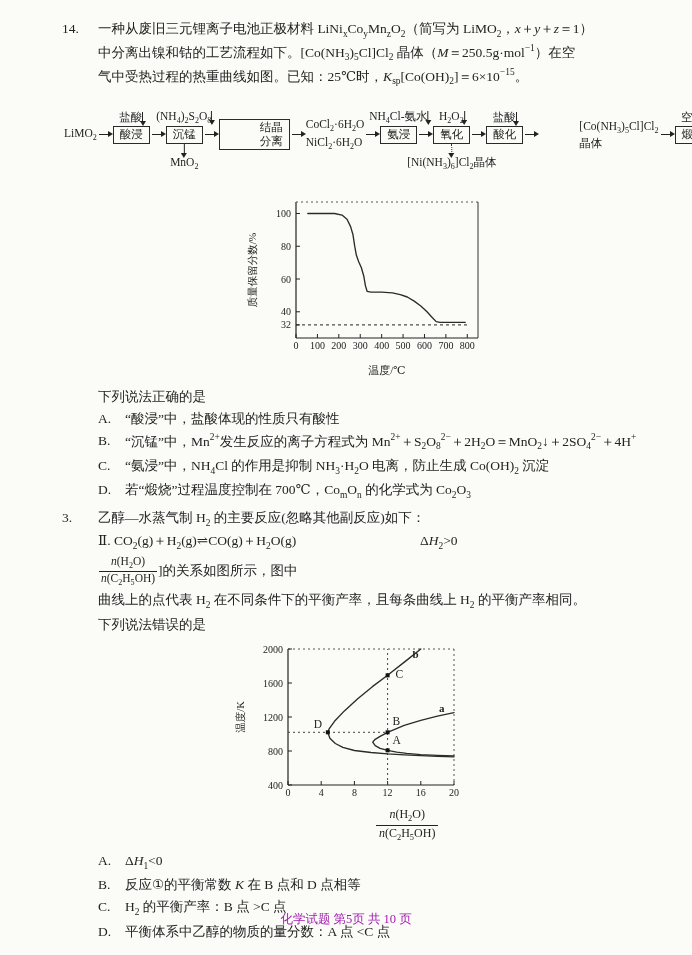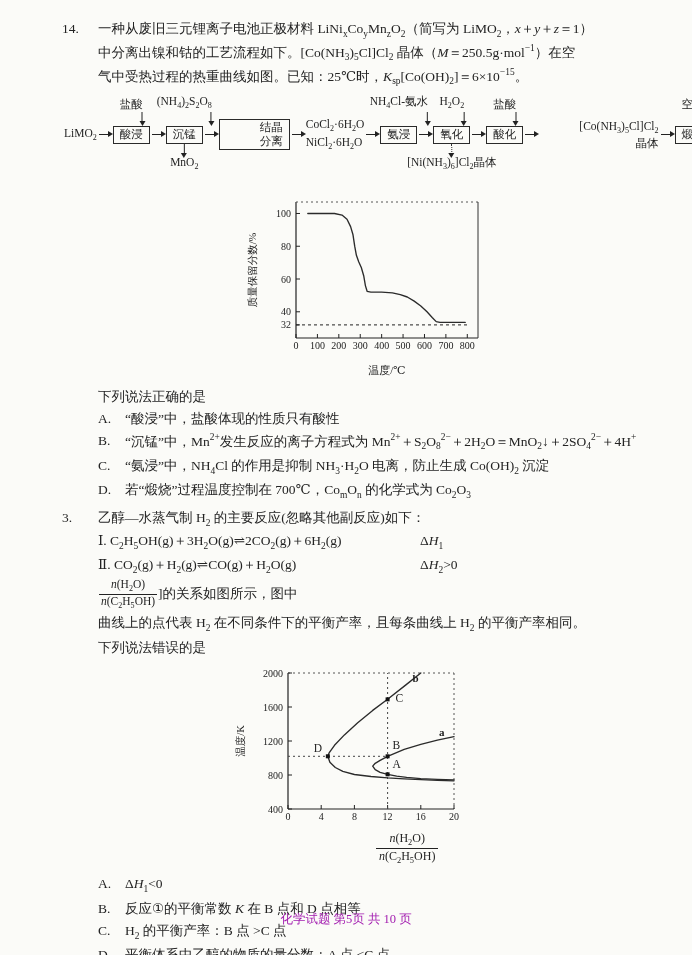--- a/index.html
+++ b/index.html
@@ -17,24 +17,24 @@
   i{font-style:italic;}
 
   
   .flow{
     position:relative;display:flex;align-items:center;
     margin:3px 0 2px -34px;padding:25px 0 32px 0;
     font-size:11.5px;line-height:1.2;white-space:nowrap;
   }
   .fbox{border:1.3px solid #2a2a2a;padding:1px 6px;text-align:center;flex:none;background:transparent;}
   .ftext{flex:none;line-height:1.25;}
-  .fstack{text-align:right;padding-left:40px;}
+  .fstack{text-align:left;padding-left:40px;}
   .fcol{position:relative;flex:none;display:flex;align-items:center;}
   .topin{position:absolute;bottom:100%;left:50%;transform:translateX(-50%);
-         display:flex;flex-direction:column;align-items:flex-end;white-space:nowrap;font-size:11.5px;line-height:1.1;}
+         display:flex;flex-direction:row;align-items:flex-start;white-space:nowrap;font-size:11.5px;line-height:1.1;}
   .botout{position:absolute;top:100%;left:50%;transform:translateX(-50%);
          display:flex;flex-direction:column;align-items:center;white-space:nowrap;font-size:11.5px;line-height:1.1;}
   .harr{position:relative;width:12px;height:0;border-top:1.3px solid #222;margin:0 2px;flex:none;}
   .harr:after{content:"";position:absolute;right:-2px;top:-4.1px;
     border-left:5px solid #222;border-top:3.4px solid transparent;border-bottom:3.4px solid transparent;}
   .varr{position:relative;width:0;height:10px;border-left:1.3px solid #222;margin:1px 0 4px 0;}
   .varr:after{content:"";position:absolute;left:-3.7px;bottom:-4px;
     border-top:5px solid #222;border-left:3.3px solid transparent;border-right:3.3px solid transparent;}
   .varr.out{margin:0 0 2px 0;}
   .varr.dotted{border-left-style:dotted;border-left-color:#333;}
@@ -207,24 +207,20 @@
         <span>若“煅烧”过程温度控制在 700℃，Co<sub>m</sub>O<sub>n</sub> 的化学式为 Co<sub>2</sub>O<sub>3</sub></span>
       </div>
     </div>
   </div>
 
   <div class="qrow" style="margin-top:4px;">
     <span class="qnum">3.</span>
     <div class="qbody">
       <div>乙醇—水蒸气制 H<sub>2</sub> 的主要反应(忽略其他副反应)如下：</div>
 
-      <div class="eq">
-        <span class="eqleft">Ⅰ. C<sub>2</sub>H<sub>5</sub>OH(g)＋3H<sub>2</sub>O(g)⇌2CO<sub>2</sub>(g)＋6H<sub>2</sub>(g)</span>
-        <span>Δ<i>H</i><sub>1</sub></span>
-      </div>
       <div class="eq">
         <span class="eqleft">Ⅱ. CO<sub>2</sub>(g)＋H<sub>2</sub>(g)⇌CO(g)＋H<sub>2</sub>O(g)</span>
         <span>Δ<i>H</i><sub>2</sub>&gt;0</span>
       </div>
 
       <div class="para-line">
         <span class="frac-inline"><span class="num"><i>n</i>(H<sub>2</sub>O)</span><span class="den"><i>n</i>(C<sub>2</sub>H<sub>5</sub>OH)</span></span><span>]的关系如图所示，图中</span>
       </div>
       <div class="para-line">曲线上的点代表 H<sub>2</sub> 在不同条件下的平衡产率，且每条曲线上 H<sub>2</sub> 的平衡产率相同。</div>
       <div class="stem">下列说法错误的是</div>

